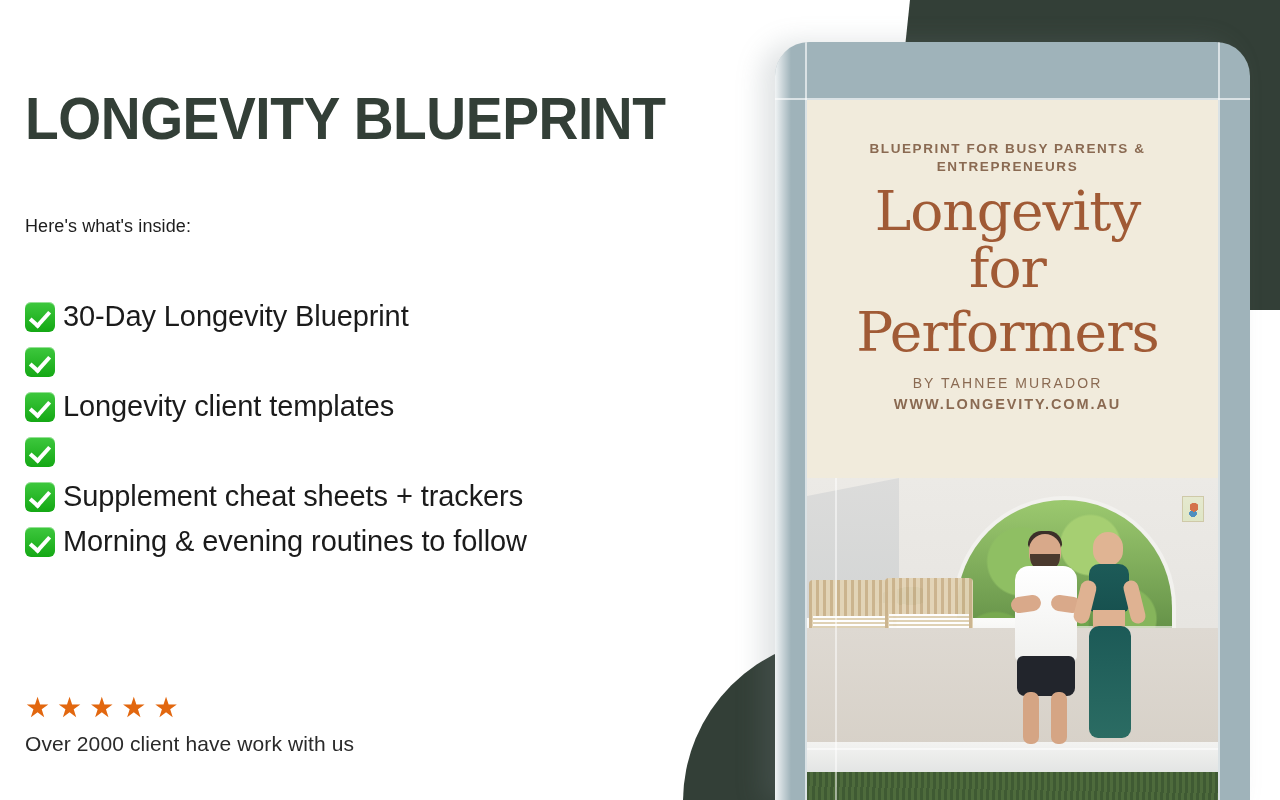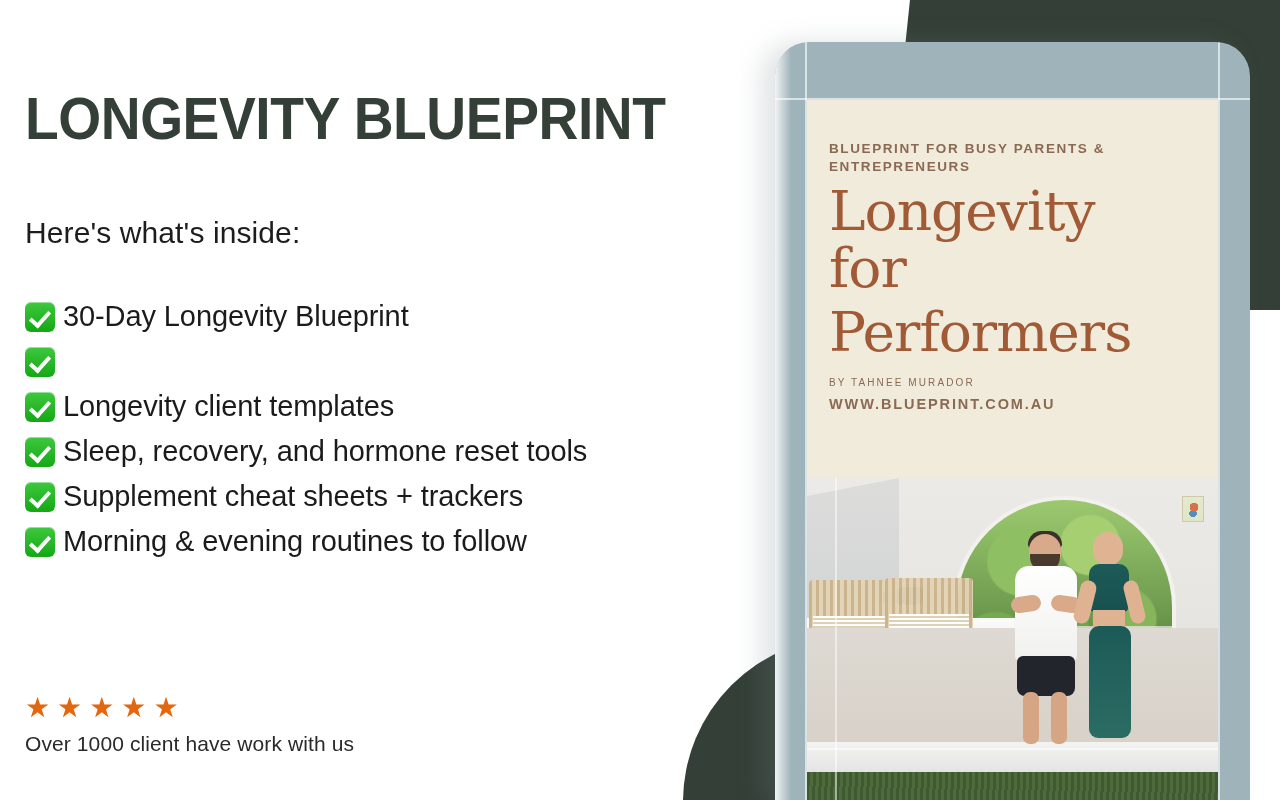--- a/index.html
+++ b/index.html
@@ -46,21 +46,21 @@
     font-weight:bold;
     letter-spacing:-0.5px;
     color:#333f37;
     transform:scaleX(0.92);
     transform-origin:left center;
     white-space:nowrap;
   }
   .intro-line{
     position:absolute;
     left:25px; top:216px;
-    font-size:30px;
+    font-size:18px;
     color:#1d1d1d;
     letter-spacing:0.1px;
   }
   .feature-list{
     position:absolute;
     left:25px; top:294px;
     list-style:none;
   }
   .feature-item{
     display:flex;
@@ -140,41 +140,41 @@
     left:32px; top:58px;
     right:32px; bottom:0;
     background:#f1ebdc;
     overflow:hidden;
   }
 
   .cover-text{
     position:absolute;
     left:0; right:0; top:0;
     padding:40px 32px 0 22px;
-    text-align:left;
+    text-align:center;
   }
   .cover-kicker{
     font-size:13.5px;
     letter-spacing:1.6px;
     font-weight:bold;
     color:#8a6a52;
     line-height:18px;
   }
   .cover-title{
     margin-top:7px;
     font-family:"DejaVu Serif","Liberation Serif", serif;
     font-size:55px;
     line-height:57px;
     font-weight:normal;
     color:#a05a35;
     letter-spacing:-1px;
   }
   .cover-byline{
     margin-top:11px;
-    font-size:10px;
+    font-size:14px;
     letter-spacing:2.1px;
     color:#8a6a52;
     line-height:22px;
   }
   .cover-url{
     font-size:14.5px;
     letter-spacing:1.9px;
     font-weight:bold;
     color:#8a6a52;
     line-height:20px;
@@ -342,59 +342,58 @@
     </li>
     <li class="feature-item">
       <span class="check-icon"></span>
     </li>
     <li class="feature-item">
       <span class="check-icon"></span>
       <span>Longevity client templates</span>
     </li>
     <li class="feature-item">
       <span class="check-icon"></span>
-      <span>Sleep, recovery, and hormone reset tools</span>
     </li>
     <li class="feature-item">
       <span class="check-icon"></span>
       <span>Supplement cheat sheets + trackers</span>
     </li>
     <li class="feature-item">
       <span class="check-icon"></span>
       <span>Morning &amp; evening routines to follow</span>
     </li>
   </ul>
 
   <div class="rating-block">
     <div class="stars">
       <span class="star">★</span>
       <span class="star">★</span>
       <span class="star">★</span>
       <span class="star">★</span>
       <span class="star">★</span>
     </div>
-    <div class="rating-caption">Over 1000 client have work with us</div>
+    <div class="rating-caption">Over 2000 client have work with us</div>
   </div>
 
 </div>
 
 <div class="book-card">
 
   <div class="frame-line v-left"></div>
   <div class="frame-line v-right"></div>
   <div class="frame-line h-top"></div>
 
   <div class="card-inner">
 
     <div class="cover-text">
       <div class="cover-kicker">BLUEPRINT FOR BUSY PARENTS &amp; ENTREPRENEURS</div>
       <div class="cover-title">Longevity for</div>
       <div class="cover-title">Performers</div>
       <div class="cover-byline">BY TAHNEE MURADOR</div>
-      <div class="cover-url">WWW.BLUEPRINT.COM.AU</div>
+      <div class="cover-url">WWW.LONGEVITY.COM.AU</div>
     </div>
 
     <div class="cover-photo">
       <div class="ph-wall"></div>
       <div class="ph-wall-left"></div>
       <div class="ph-arch"></div>
       <div class="ph-arch-fence"></div>
       <div class="ph-counter"></div>
       <div class="ph-plant">
         <div class="leaf"></div>

